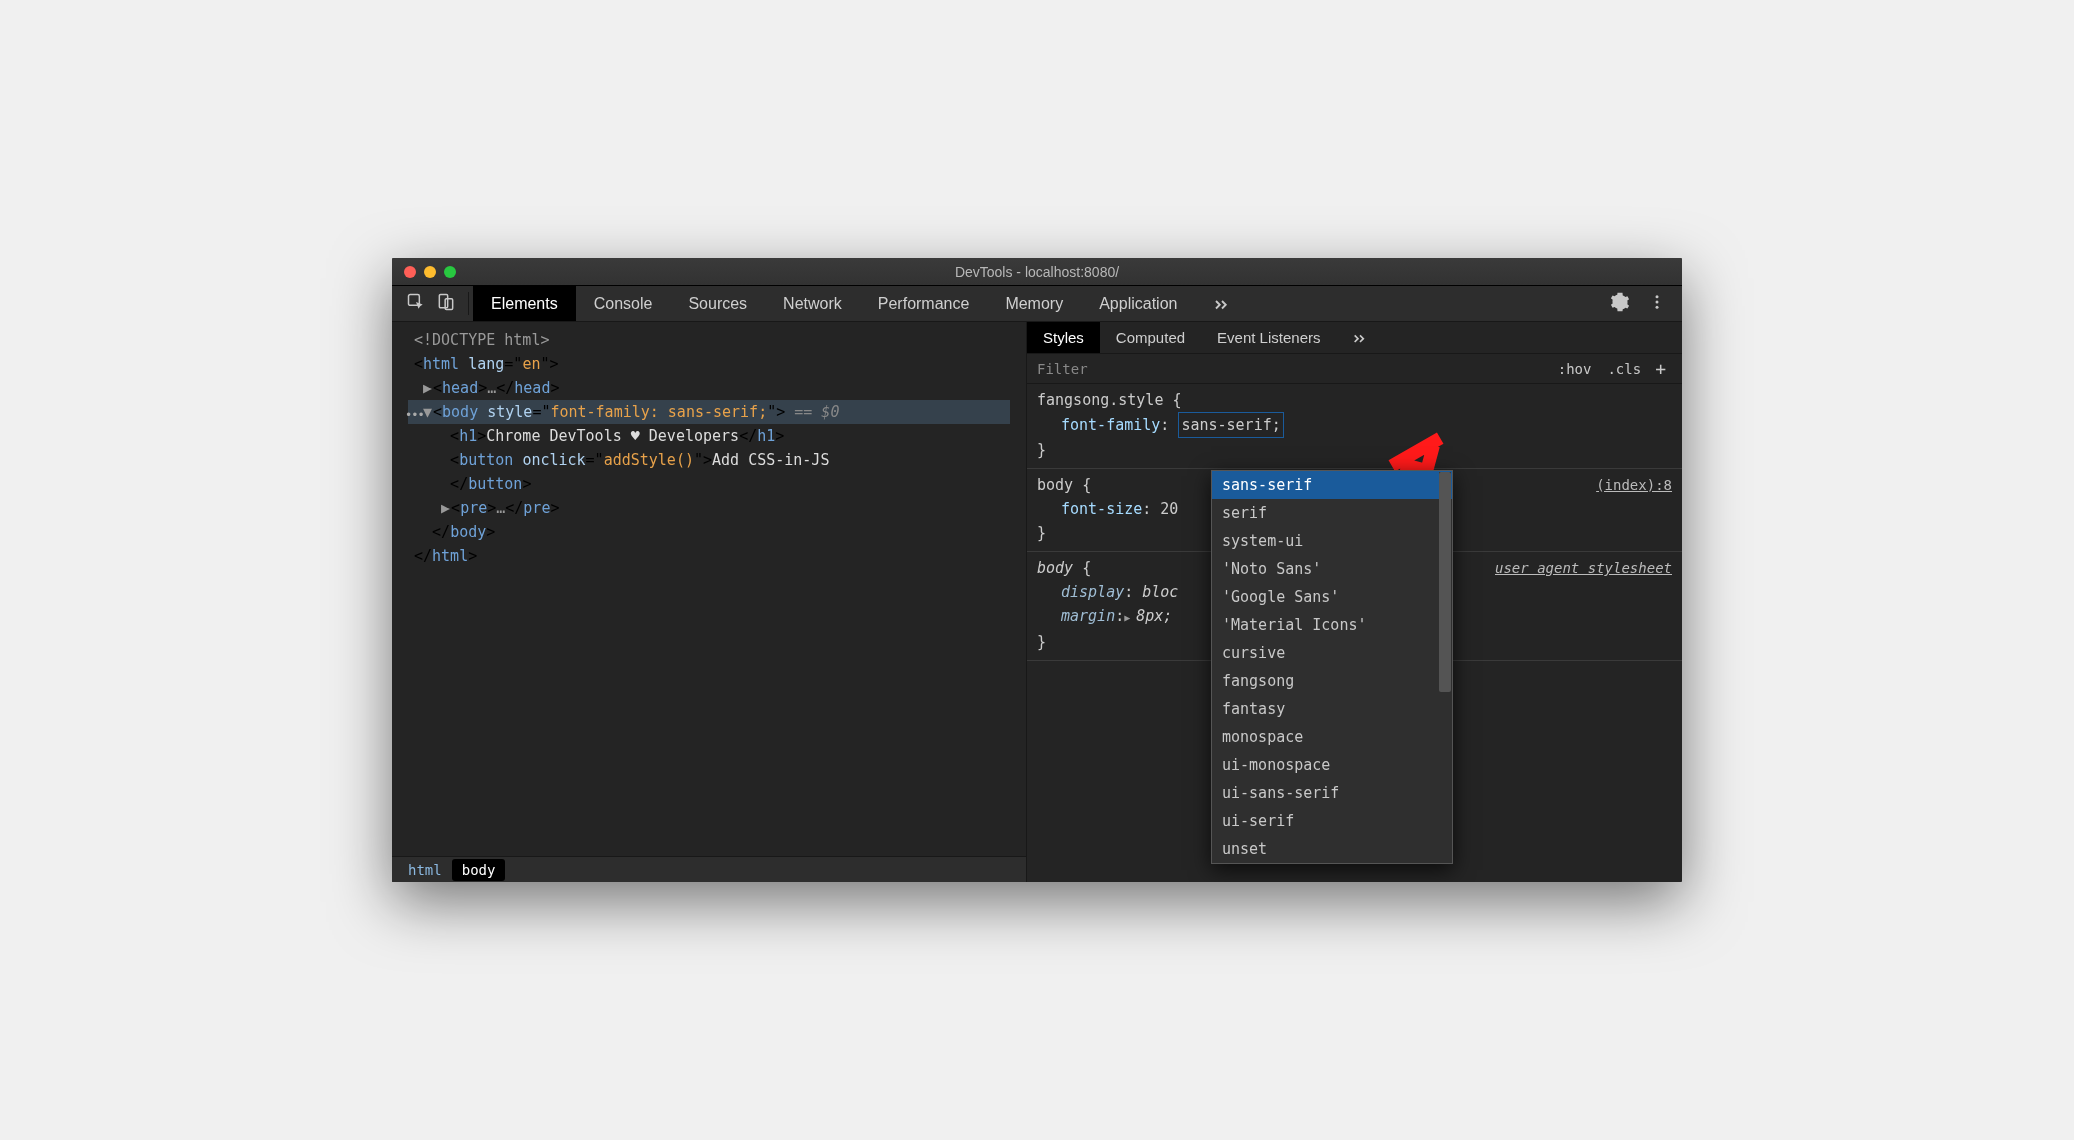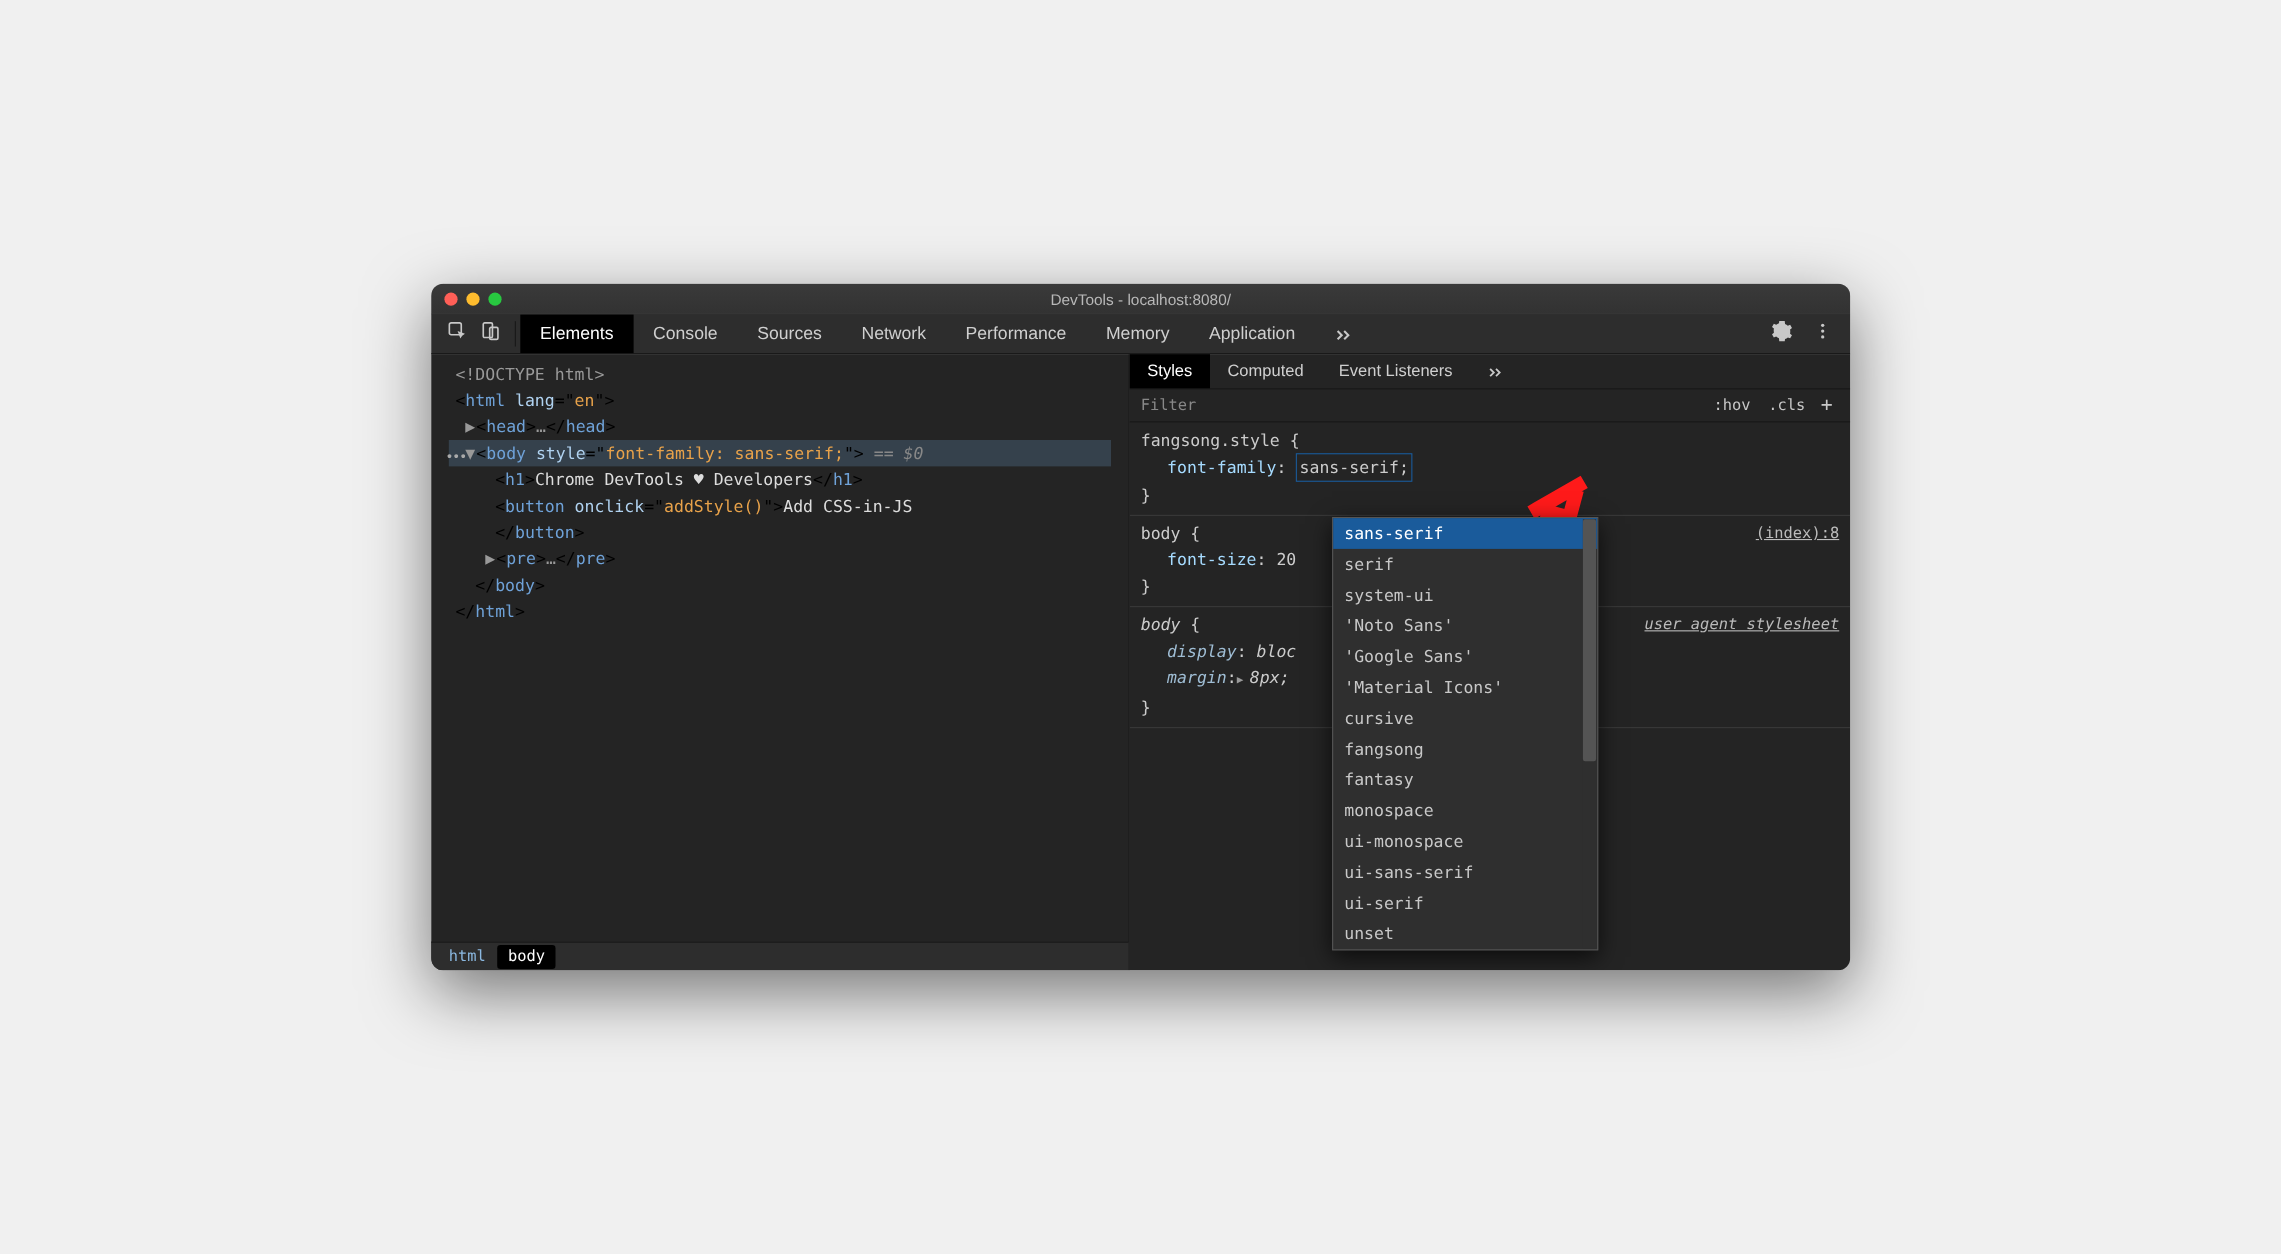--- a/index.html
+++ b/index.html
@@ -8,21 +8,21 @@
   font-family: -apple-system, "Helvetica Neue", Arial, sans-serif;
   display: flex;
   align-items: center;
   justify-content: center;
   min-height: 100vh;
   padding: 40px;
 }
 .window {
   width: 1290px;
   background: #a3a3a3;
-  border-radius: 11px;
+  border-radius: 1px;
   overflow: hidden;
   box-shadow: 0 20px 60px rgba(0,0,0,0.5);
   position: relative;
 }
 .titlebar {
   height: 28px;
   background: linear-gradient(#3a3a3a,#323232);
   display: flex;
   align-items: center;
   position: relative;

